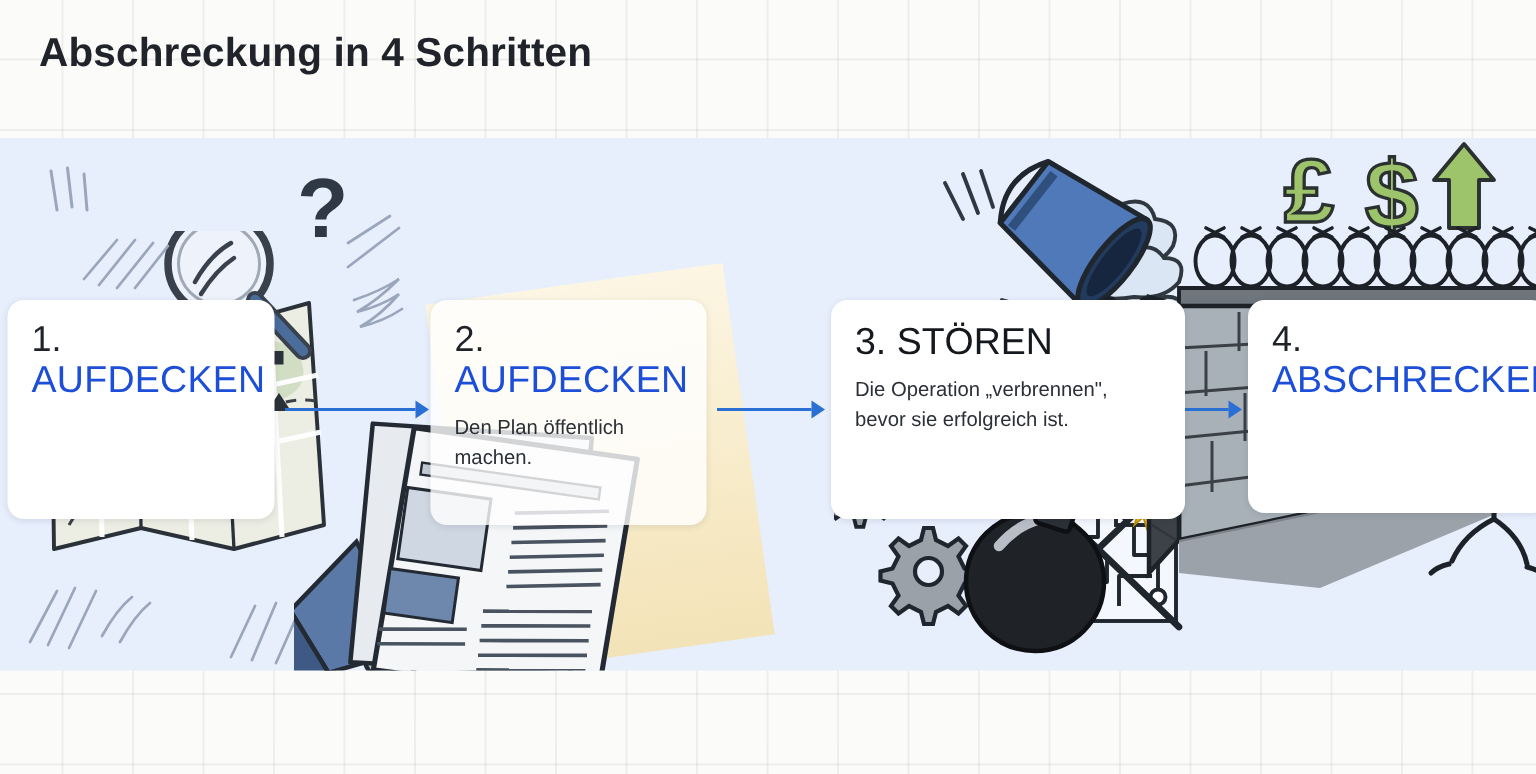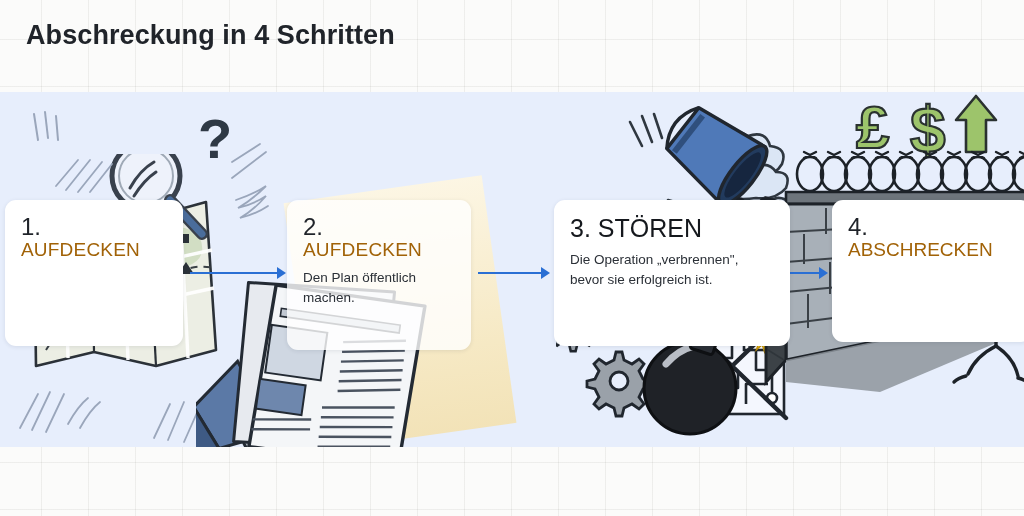--- a/index.html
+++ b/index.html
@@ -70,21 +70,21 @@
   .card{
     position:absolute;background:#fff;border-radius:11px;
     box-shadow:0 1px 4px rgba(30,40,60,.10);
     padding:14px 16px 16px 16px;box-sizing:border-box;
   }
   .card.translucent{background:rgba(255,255,255,.80);}
   .card .num{
     font-size:24px;font-weight:400;color:#1f2329;line-height:1.05;
   }
   .card .head{
-    font-size:19px;font-weight:400;color:#a16207;line-height:1.12;
+    font-size:25px;font-weight:400;color:#1d4ed8;line-height:1.12;
     letter-spacing:.2px;white-space:nowrap;
   }
   .card .head-inline{
     font-size:25px;font-weight:400;color:#15181d;line-height:1.12;
     white-space:nowrap;
   }
   .card .desc{
     margin-top:8px;font-size:13.5px;color:#2b3037;line-height:1.45;
   }
   #card-1{left:5px;top:200px;width:178px;height:146px;}

